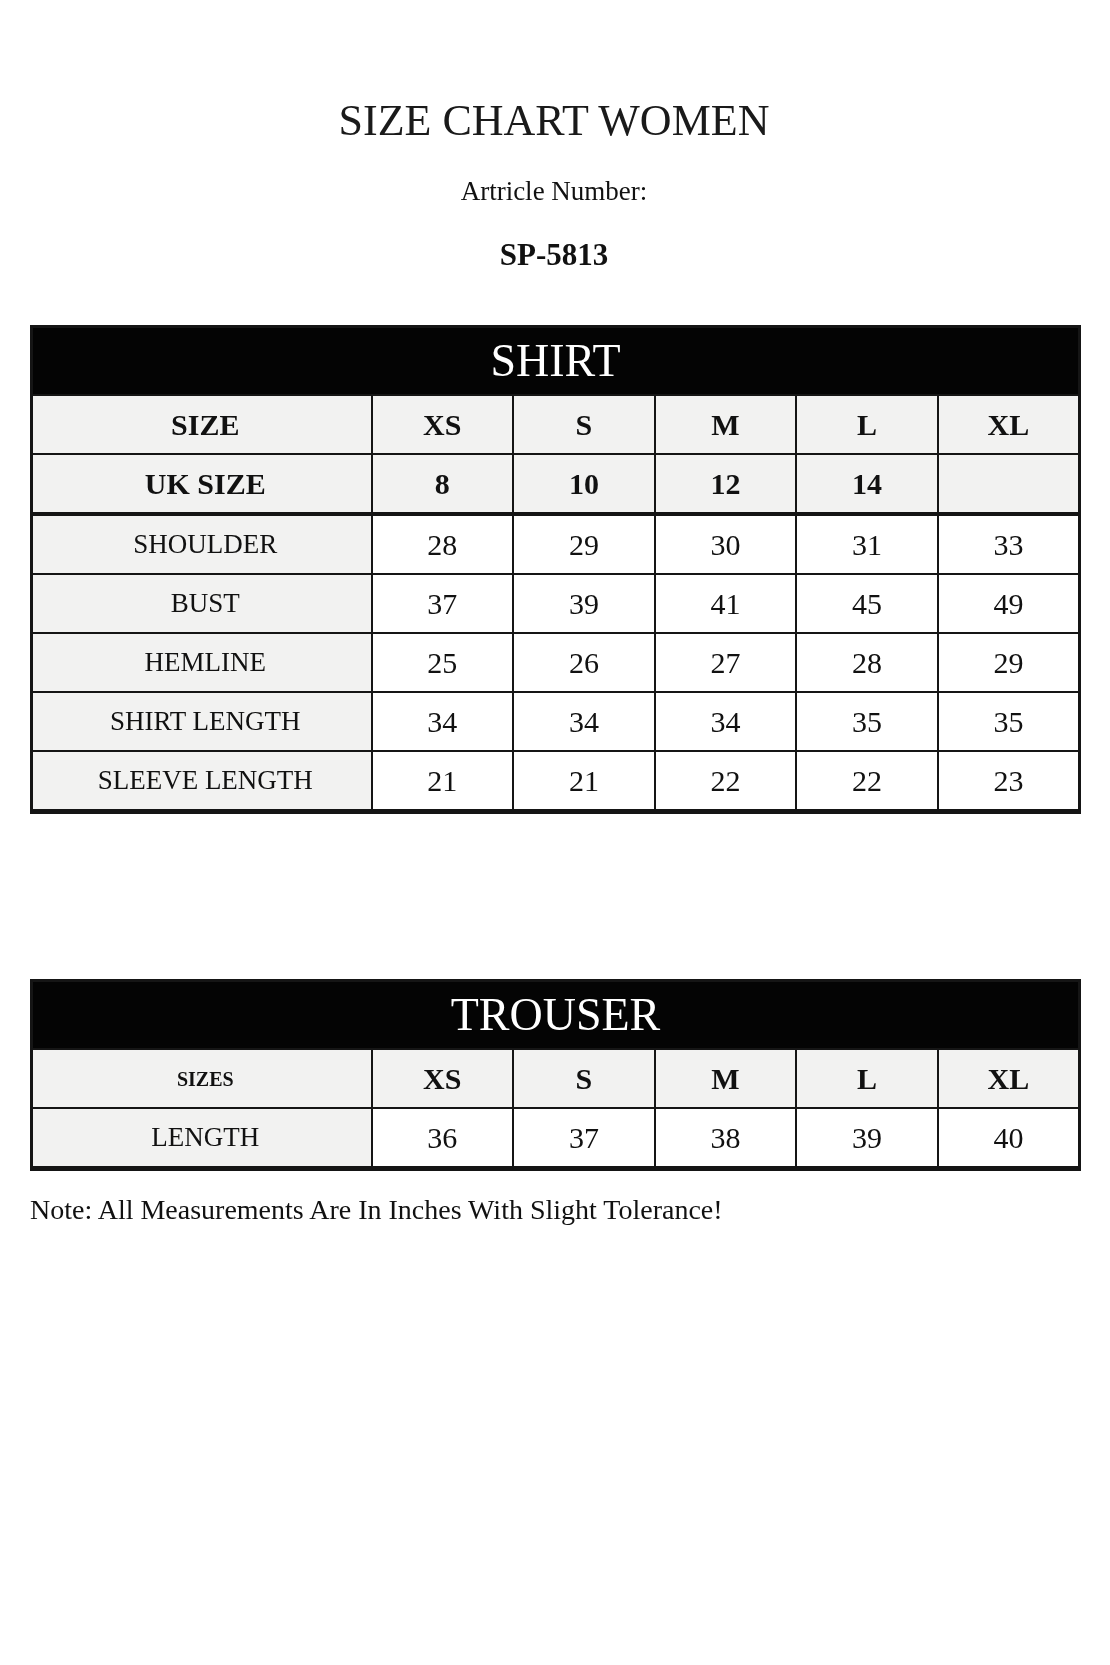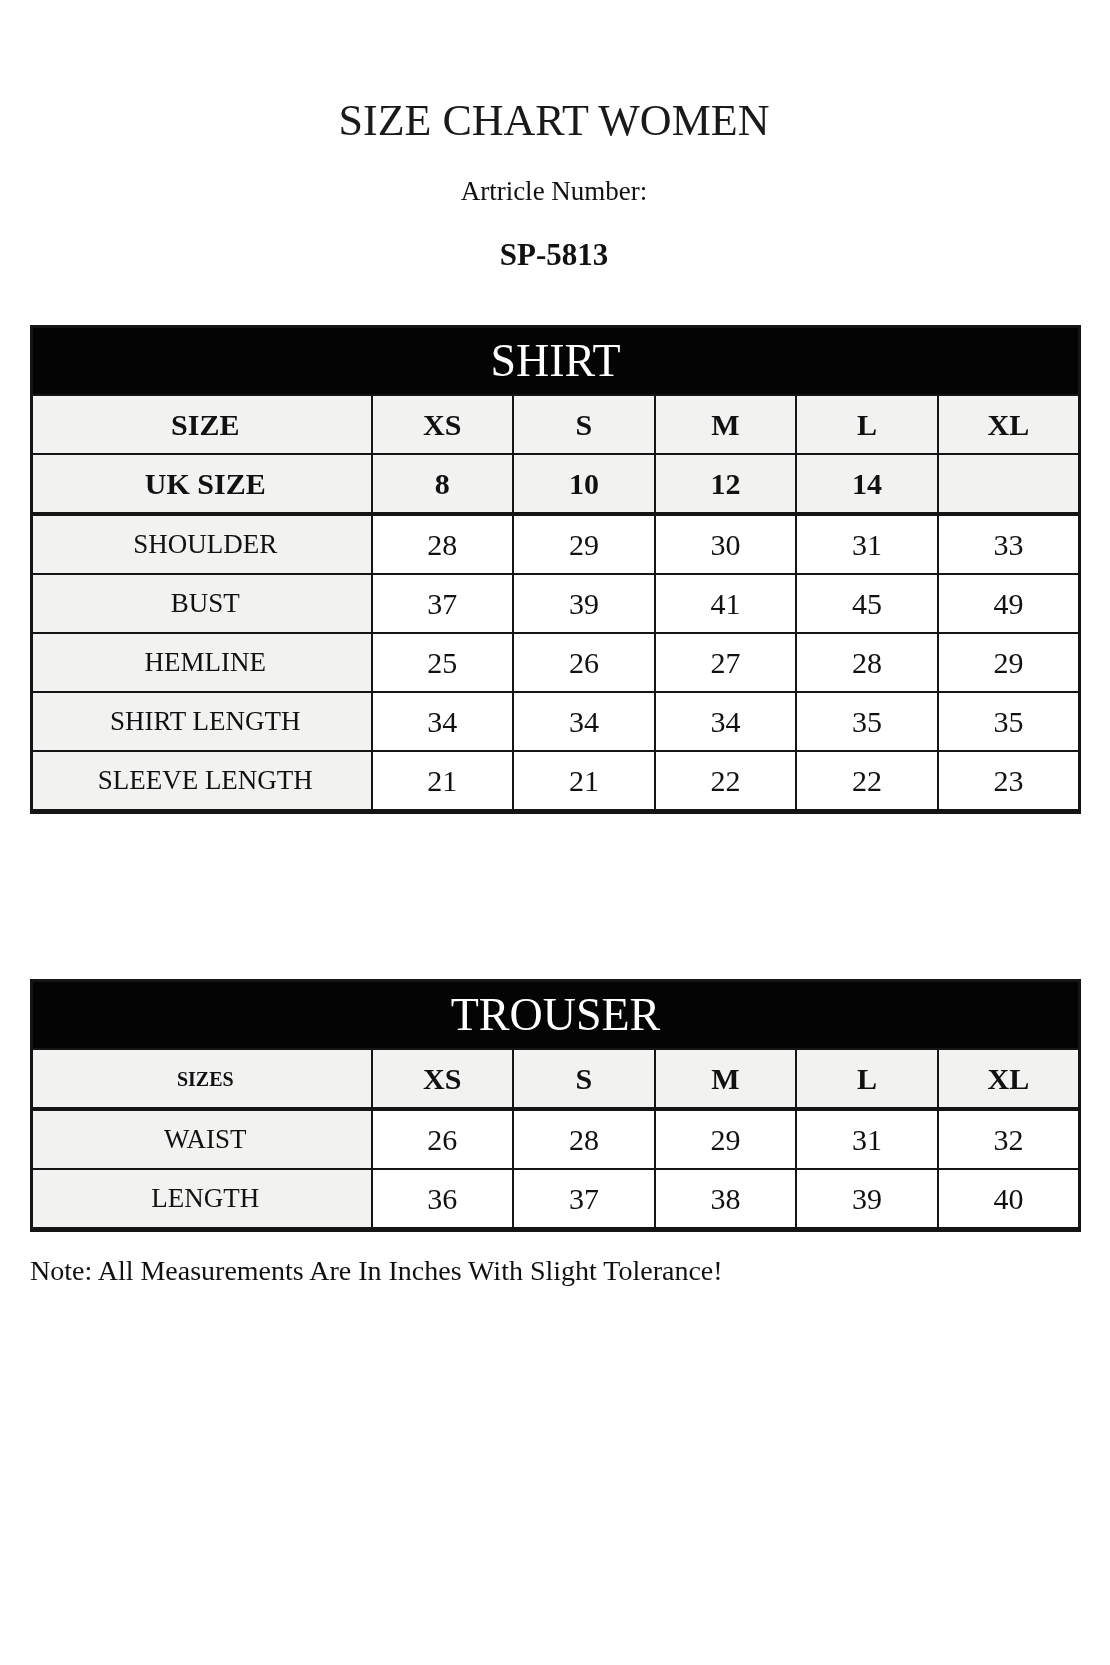--- a/index.html
+++ b/index.html
@@ -193,28 +193,20 @@
         <td class="band" colspan="6">TROUSER</td>
       </tr>
       <tr class="hdr">
         <td class="cell lbl lbl-reg">SIZES</td>
         <td class="cell">XS</td>
         <td class="cell">S</td>
         <td class="cell">M</td>
         <td class="cell">L</td>
         <td class="cell">XL</td>
       </tr>
-      <tr class="meas body-start">
-        <td class="cell lbl">WAIST</td>
-        <td class="cell">26</td>
-        <td class="cell">28</td>
-        <td class="cell">29</td>
-        <td class="cell">31</td>
-        <td class="cell">32</td>
-      </tr>
       <tr class="meas">
         <td class="cell lbl">LENGTH</td>
         <td class="cell">36</td>
         <td class="cell">37</td>
         <td class="cell">38</td>
         <td class="cell">39</td>
         <td class="cell">40</td>
       </tr>
     </tbody>
   </table>

